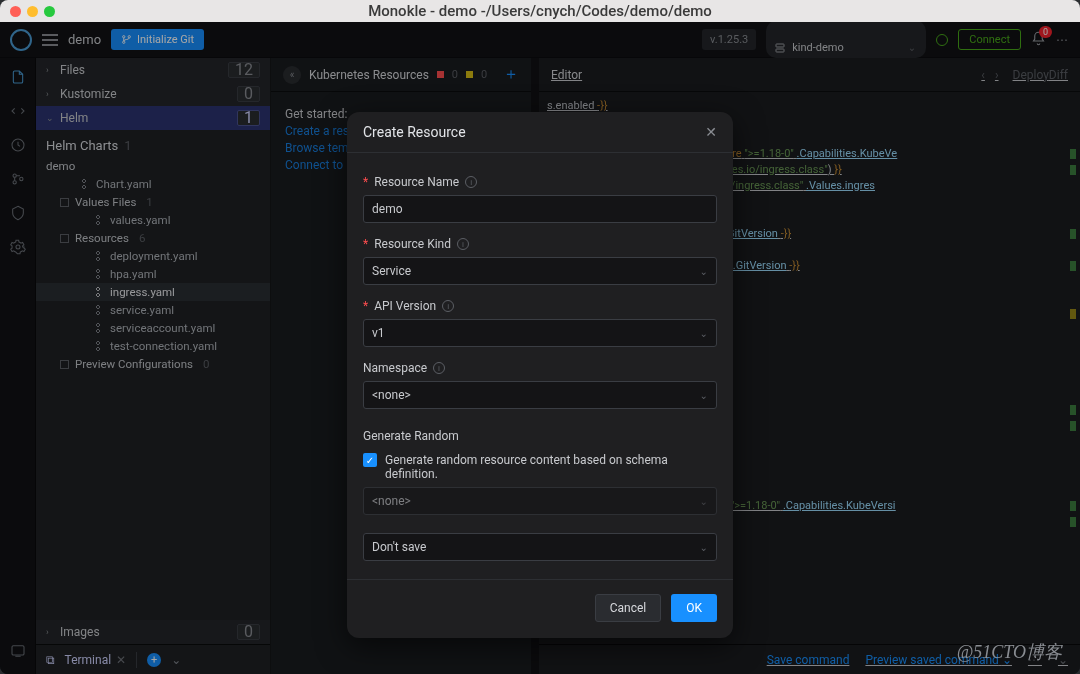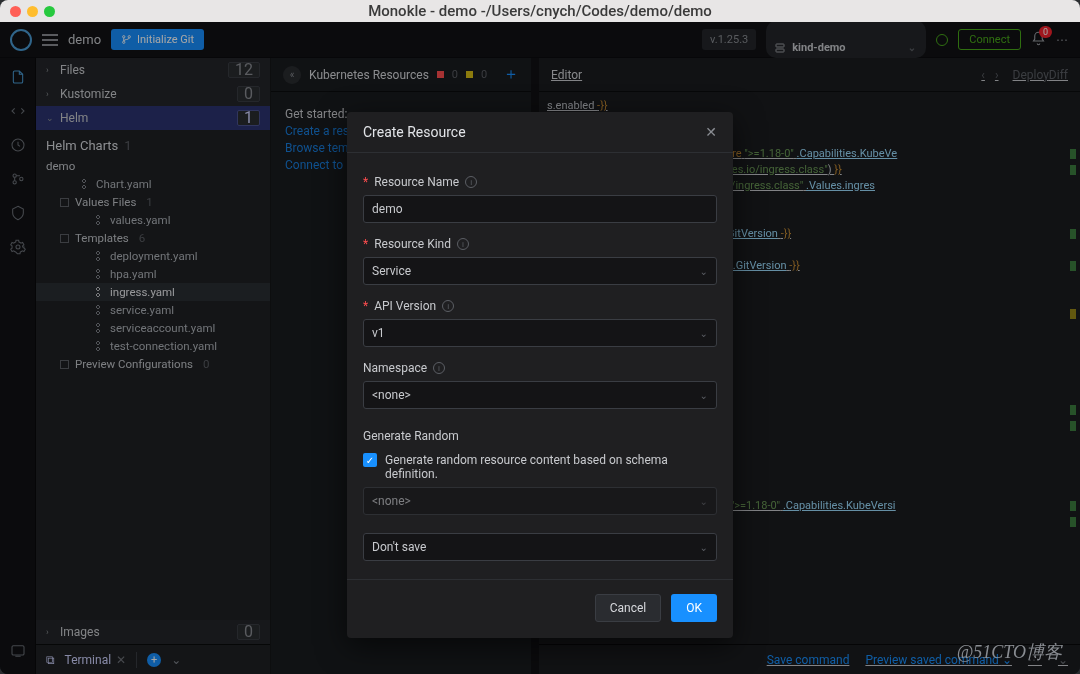--- a/index.html
+++ b/index.html
@@ -61,21 +61,21 @@
   .app-icon { width:22px; height:22px; border:2px solid #4a9bd4; border-radius:50%; }
   .hamburger { display:flex; flex-direction:column; gap:3px; cursor:pointer;}
   .hamburger span{width:16px;height:2px;background:var(--text-dim);}
   .proj-name{color:var(--text); font-size:13px;}
   .btn-git{
     background:var(--accent); color:#fff; border:none; padding:4px 10px;
     font-size:11px; border-radius:3px; display:flex; align-items:center; gap:5px; cursor:pointer;
   }
   .spacer{flex:1;}
   .vbadge{background:var(--panel2); color:var(--text-dim); padding:4px 8px; border-radius:3px; font-size:11px;}
-  .cluster-sel{background:var(--panel2); color:var(--text); padding:20px 10px 4px 8px; border-radius:10px; font-size:11px; display:flex; align-items:center; gap:6px; min-width:160px;font-weight:bold;}
+  .cluster-sel{background:var(--panel2); color:var(--text); padding:20px 10px 4px 8px; border-radius:10px; font-size:11px; display:flex; align-items:center; gap:6px; min-width:160px;}
   .cluster-sel .chev{margin-left:auto; color:var(--text-dimmer); font-size:10px;}
   .status-circ{width:12px;height:12px;border:1.5px solid #49aa19;border-radius:50%;}
   .btn-connect{border:1px solid var(--green); color:var(--green); background:transparent; padding:3px 10px; border-radius:3px; font-size:11px;}
   .bell{position:relative; color:var(--text-dim); font-size:14px;}
   .bell .badge{position:absolute;top:-5px;right:-6px;background:var(--red);color:#fff;border-radius:8px;font-size:9px;padding:0 4px;line-height:12px;}
   .dots3{color:var(--text-dim);letter-spacing:2px;}
   
   .main{flex:1; display:flex; overflow:hidden;}
   .rail{
     width:36px; background:var(--bg-darker); border-right:1px solid #0006;
@@ -158,21 +158,21 @@
   .c-func{color:#c58a33;} .c-str{color:#6a9955;}
   .c-key{color:#9cdcfe;text-decoration:underline;}
   
   .modal-backdrop{
     position:absolute; left:0; right:0; top:0; bottom:0;
     background:rgba(0,0,0,0.35);
     display:flex; justify-content:center; align-items:flex-start;
   }
   .modal{
     margin-top:90px;
-    width:386px; background:#1f1f21; border-radius:4px;
+    width:386px; background:#1f1f21; border-radius:12px;
     box-shadow:0 8px 30px rgba(0,0,0,.6);
     overflow:hidden;
   }
   .modal-head{
     padding:12px 16px; display:flex; align-items:center;
     color:#e2e4e8; font-size:14px; border-bottom:1px solid #2d2f33;
   }
   .modal-head .x{margin-left:auto;color:var(--text-dim);cursor:pointer;font-size:14px;}
   .modal-body{padding:14px 16px 6px 16px; display:flex; flex-direction:column; gap:6px;}
   .mlabel{font-size:12px;color:var(--text);display:flex;align-items:center;gap:6px;margin-top:8px;}
@@ -336,21 +336,21 @@
           <span class="num">1</span>
         </div>
         <div class="tnode file" style="padding-left:56px;">
           <svg class="fi" viewBox="0 0 24 24" stroke="#8b8f96" fill="none" stroke-width="1.8">
               <path d="M12 2l4 4-4 4-4-4zM12 14l4 4-4 4-4-4z"></path>
             </svg>
           <span>values.yaml</span>
         </div>
         <div class="tnode group">
           <span class="sq"></span>
-          <span>Templates</span>
+          <span>Resources</span>
           <span class="num">6</span>
         </div>
         <div class="tnode file" style="padding-left:56px;">
             <svg class="fi" viewBox="0 0 24 24" stroke="#8b8f96" fill="none" stroke-width="1.8">
               <path d="M12 2l4 4-4 4-4-4zM12 14l4 4-4 4-4-4z"></path>
             </svg>
             <span>deployment.yaml</span>
           </div>
         <div class="tnode file" style="padding-left:56px;">
             <svg class="fi" viewBox="0 0 24 24" stroke="#8b8f96" fill="none" stroke-width="1.8">

